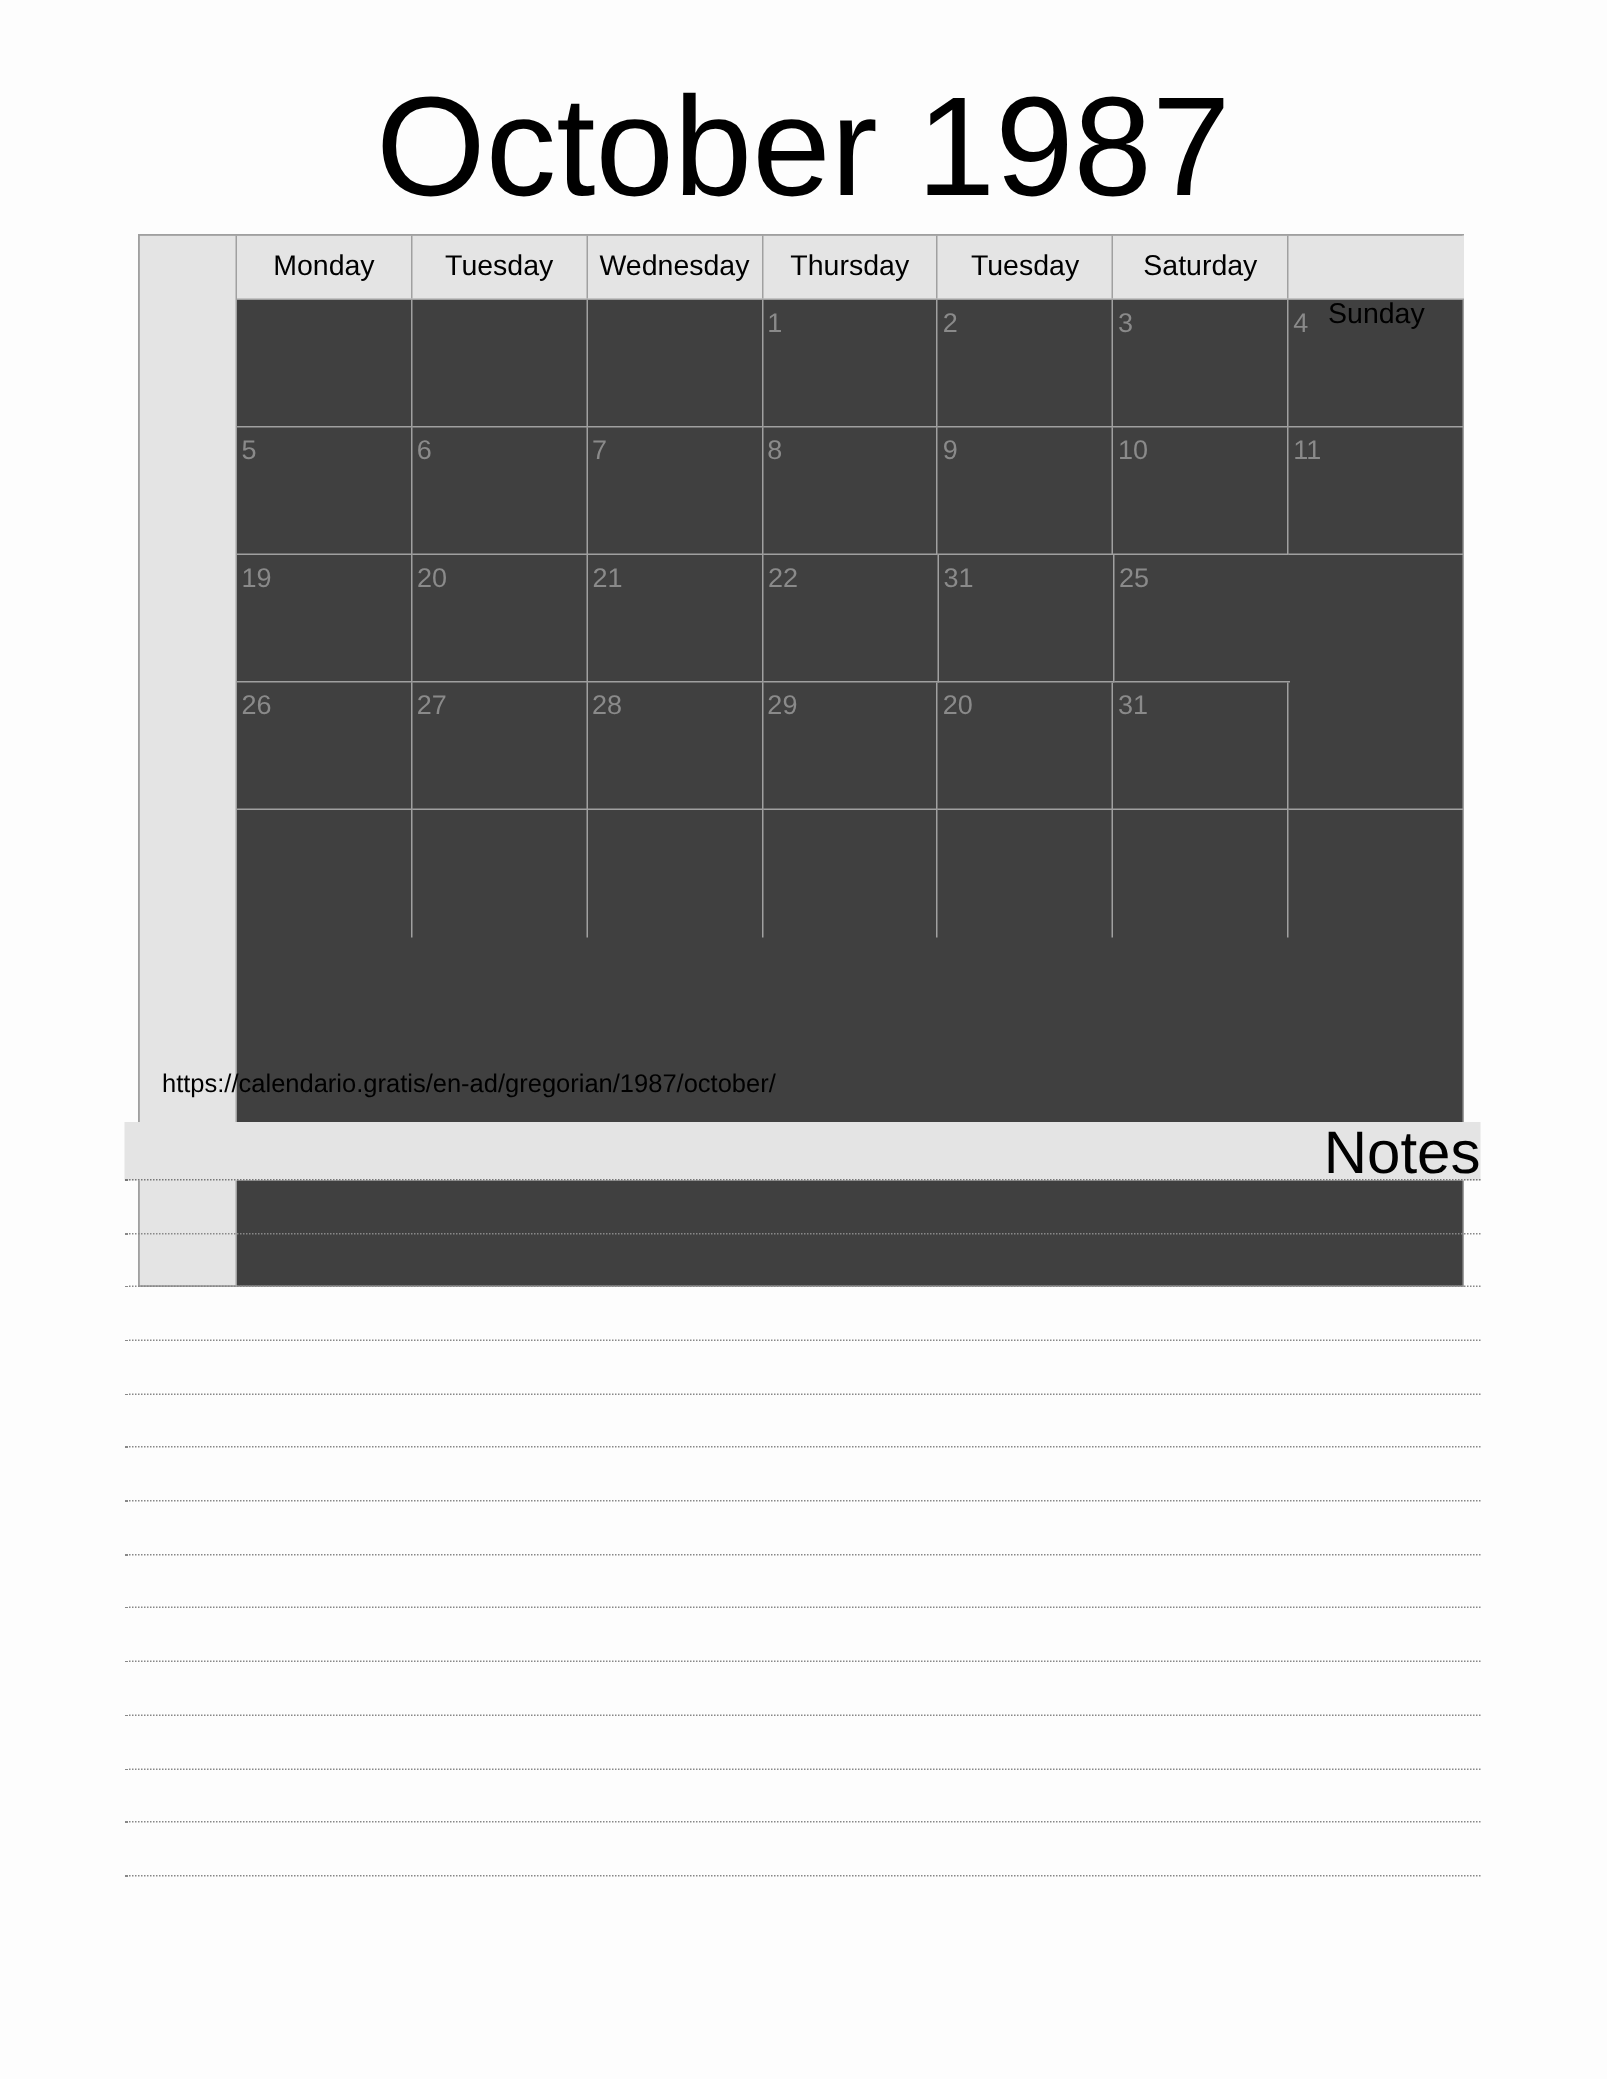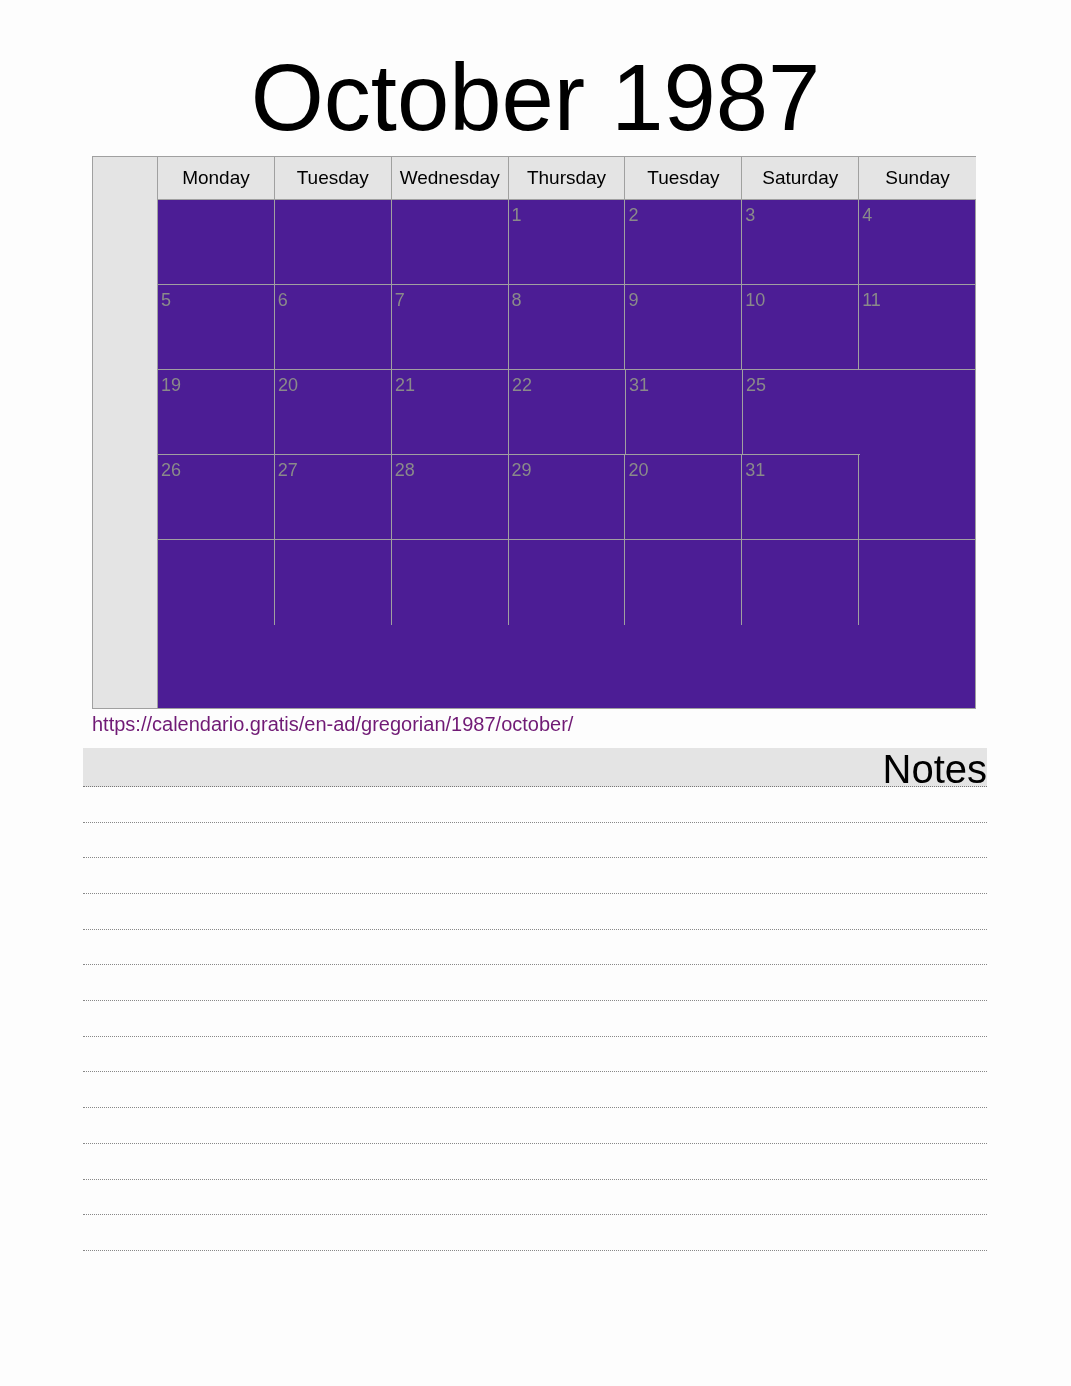--- a/index.html
+++ b/index.html
@@ -5,52 +5,52 @@
     html, body { margin: 0; padding: 0; }
     body {
       width: 1071px; height: 1386px; background: #fdfdfd; position: relative;
       font-family: "Liberation Sans", sans-serif; color: #000; overflow: hidden;
     }
     .title {
       position: absolute; left: 0; width: 1071px; top: 44px; text-align: center;
       font-size: 94px; line-height: 108px; letter-spacing: 0px;
     }
     .cal {
-      position: absolute; left: 92px; top: 156px; width: 884px; height: 553px;
-      border: 1px solid #a0a0a0; box-sizing: border-box; background: #4c1d95;
+      position: absolute; left: 92px; top: 156px; width: 884px; height: 702px;
+      border: 1px solid #a0a0a0; box-sizing: border-box; background: #404040;
     }
     .weekcol {
       position: absolute; left: 0; top: 0; width: 65px; height: 100%;
       background: #e4e4e4; border-right: 1px solid #a0a0a0; box-sizing: border-box;
     }
     .hdr {
       position: absolute; left: 65px; top: 0; width: 818px; height: 43px;
       background: #e4e4e4; border-bottom: 1px solid #a0a0a0; box-sizing: border-box;
       display: flex;
     }
     .hdr .h {
       width: 117px; height: 42px; border-right: 1px solid #a0a0a0; box-sizing: border-box;
       display: flex; align-items: center; justify-content: center; font-size: 19px;
     }
-    .hdr .h:last-child { border-right: none; }
+    .hdr .h:last-child { border-right: none; margin-top: 32px; }
     .grid {
       position: absolute; left: 65px; top: 43px; width: 818px;
     }
     .row { display: flex; height: 85px; }
     .cell {
       width: 117px; height: 85px; border-right: 1px solid #a0a0a0; border-bottom: 1px solid #a0a0a0;
       box-sizing: border-box; position: relative;
     }
     .row .cell:last-child { border-right: none; }
     .row:last-child .cell { border-bottom: none; }
     .cell .d {
       position: absolute; left: 3px; top: 5px; font-size: 18px; color: #8a8a8a;
     }
     .url {
-      position: absolute; left: 92px; top: 713px; font-size: 20px; color: #701a75;
+      position: absolute; left: 108px; top: 713px; font-size: 17px; color: #000000;
     }
     .notes-hdr {
       position: absolute; left: 83px; top: 748px; width: 904px; height: 38px;
       background: #e4e4e4; text-align: right; font-size: 40px; line-height: 42px;
       border-bottom: 1px dotted #777;
     }
     .nline {
       position: absolute; left: 83px; width: 904px; height: 0;
       border-top: 1px dotted #888;
     }

